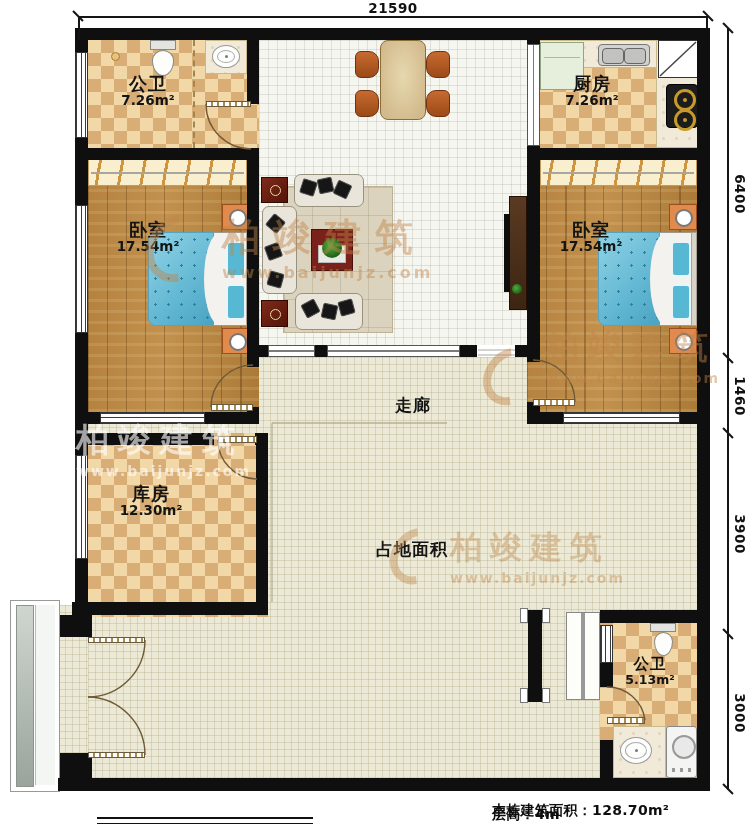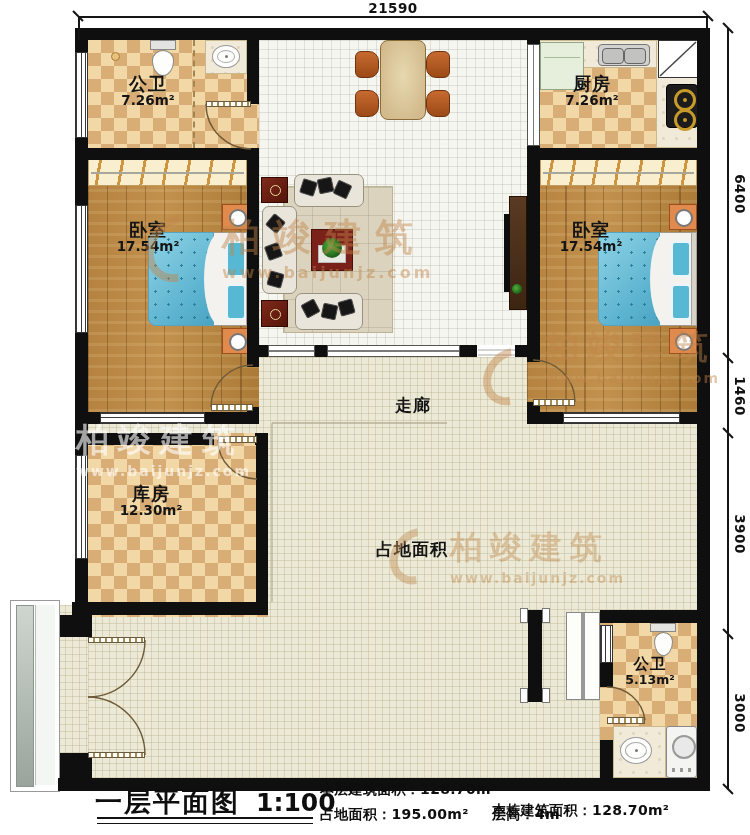--- a/index.html
+++ b/index.html
@@ -422,31 +422,21 @@
     </span>
   </div>
   <div class="wm" style="left:392px;top:526px;color:#bf8a50;opacity:.42">
     <span class="wm-logo" style="width:48px;height:56px"></span>
     <span>
       <span class="wm-brand" style="font-size:32px;letter-spacing:8px">柏竣建筑</span>
       <span class="wm-url" style="display:block;font-size:14px;letter-spacing:2px">www.baijunjz.com</span>
     </span>
   </div>
 
-  <div class="ftitle" style="left:95px;top:784px">
-    <span class="t">一层平面图</span>
-    <span class="s">1:100</span>
-  </div>
   <div class="funderline" style="left:97px;top:817px;width:216px"></div>
-  <div class="stat" style="left:320px;top:781px">
-    <span>本层建筑面积：</span><span>128.70m²</span>
-  </div>
   <div class="stat" style="left:492px;top:802px">
     <span>本栋建筑面积：</span><span>128.70m²</span>
   </div>
-  <div class="stat" style="left:320px;top:806px">
-    <span>占地面积：</span><span>195.00m²</span>
-  </div>
   <div class="stat" style="left:492px;top:806px">
     <span>层高：</span><span>4m</span>
   </div>
 
 </div>
 
 </body></html>

